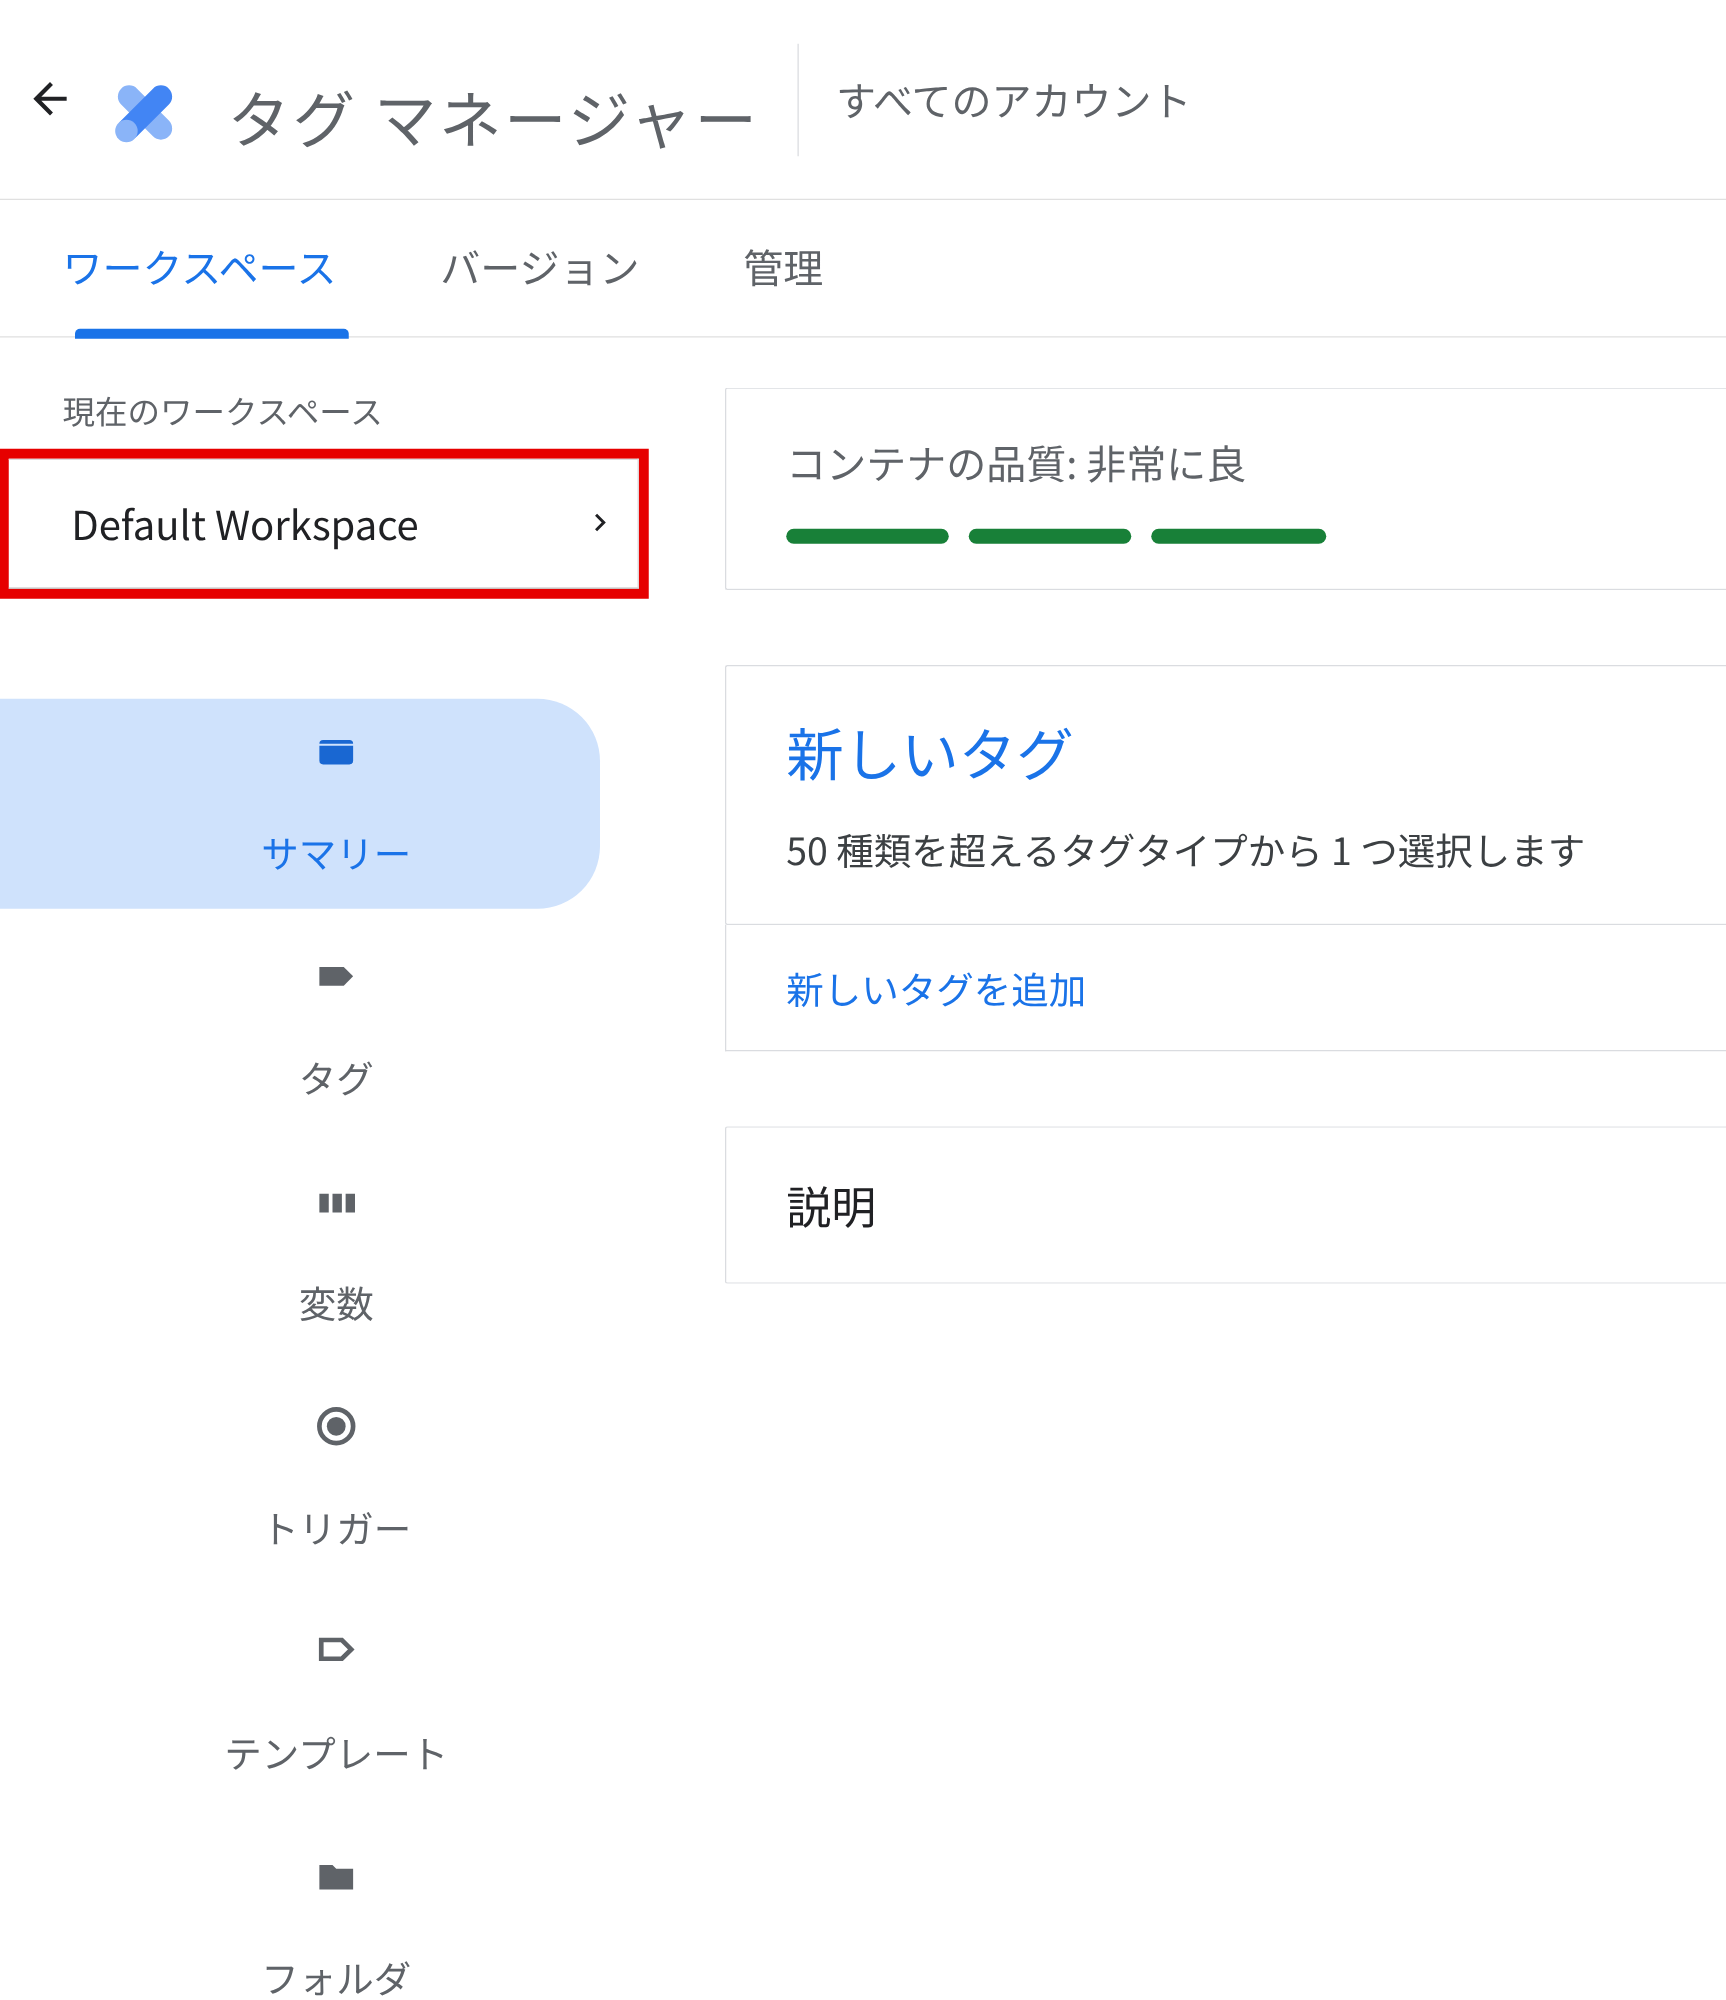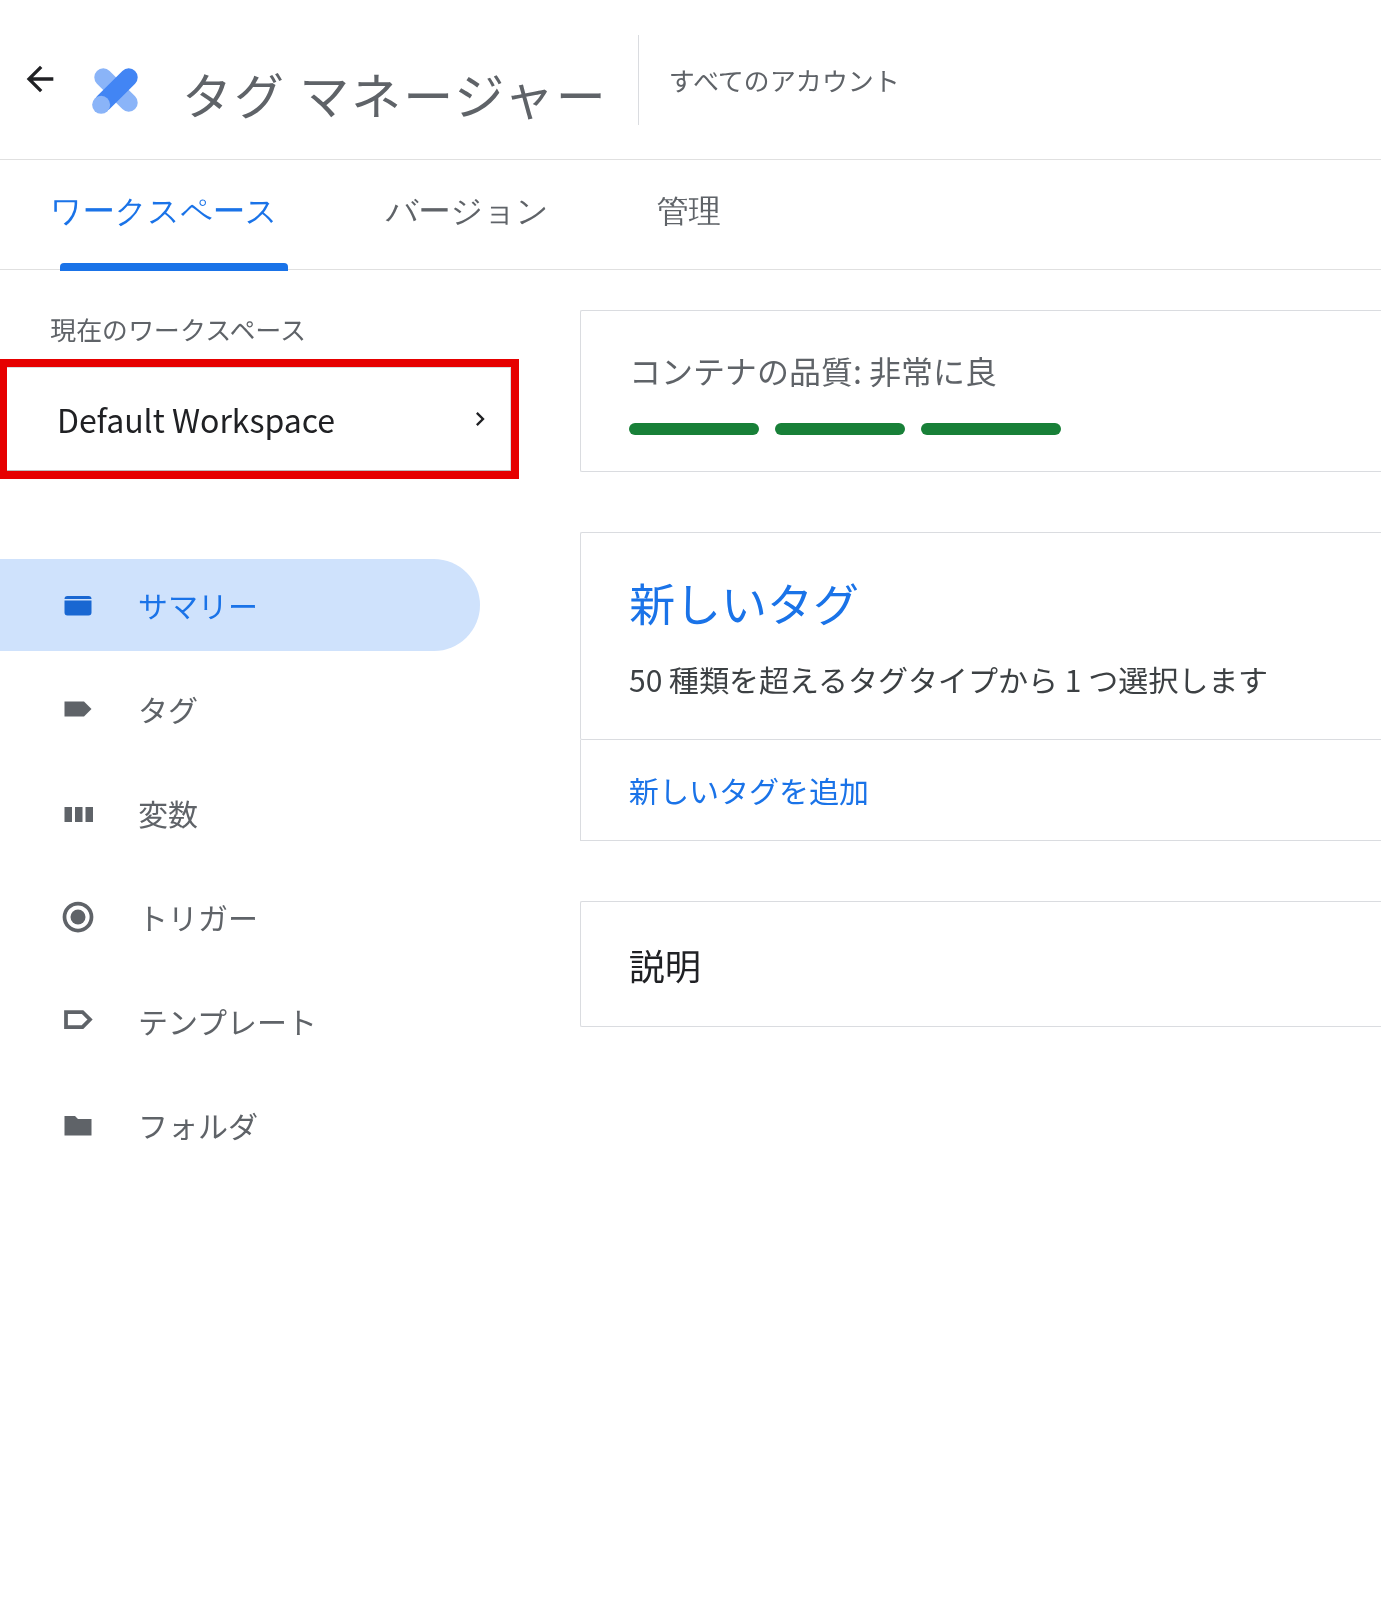--- a/index.html
+++ b/index.html
@@ -42,44 +42,43 @@
     height: 90px;
     background: #dadce0;
     margin: 0 30px;
   }
   .account-block {
     display: flex;
     flex-direction: column;
     gap: 8px;
   }
   .account-label {
-    font-size: 26px;
+    font-size: 32px;
     color: #5f6368;
   }
   .account-selector {
     display: flex;
     align-items: center;
     font-size: 42px;
     color: #202124;
     cursor: pointer;
     gap: 10px;
   }
   .caret-down {
     width: 0; height: 0;
     border-left: 10px solid transparent;
     border-right: 10px solid transparent;
     border-top: 12px solid #5f6368;
   }
   .tabs {
     display: flex;
-    gap: 108px;
+    gap: 83px;
     padding: 30px 50px 0 50px;
     border-bottom: 1px solid #e0e0e0;
     height: 110px;
-    font-family: Liberation Serif, serif;
   }
   .tab {
     font-size: 32px;
     color: #5f6368;
     padding-bottom: 28px;
     cursor: pointer;
     position: relative;
   }
   .tab.active {
     color: #1a73e8;
@@ -130,20 +129,21 @@
   .nav-item {
     display: flex;
     align-items: center;
     gap: 40px;
     padding: 24px 0 24px 58px;
     font-size: 30px;
     color: #5f6368;
     cursor: pointer;
     border-radius: 0 50px 50px 0;
     margin-bottom: 12px;
+    flex-direction: column;
   }
   .nav-item.active {
     background: #cfe2fc;
     color: #1a73e8;
   }
   .nav-item.active .nav-icon svg { fill: #1967d2; }
   .nav-icon { width: 40px; display: flex; justify-content: center; }
   .nav-icon svg { width: 36px; height: 36px; fill: #5f6368; }
   .main {
     flex: 1;

